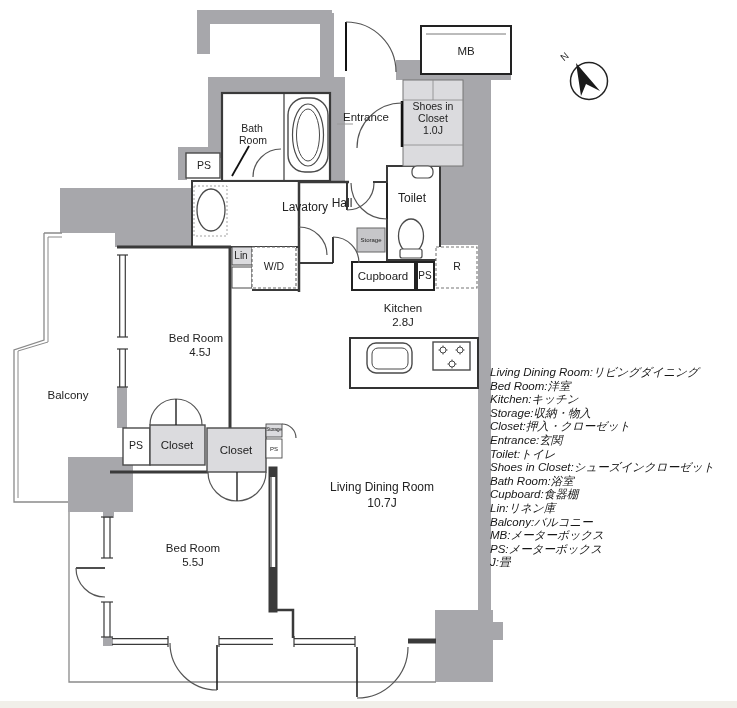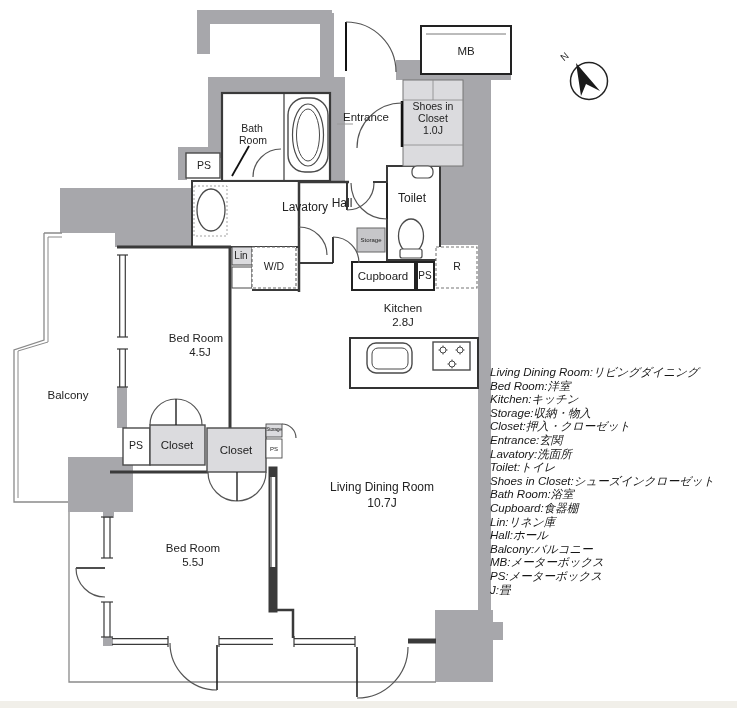--- a/index.html
+++ b/index.html
@@ -243,27 +243,25 @@
 
   <div id="compass-n">N</div>
 
   <div id="legend">
     <div>Living Dining Room:リビングダイニング</div>
     <div>Bed Room:洋室</div>
     <div>Kitchen:キッチン</div>
     <div>Storage:収納・物入</div>
     <div>Closet:押入・クローゼット</div>
     <div>Entrance:玄関</div>
-    <div>Lavatory:洗面所</div>
     <div>Toilet:トイレ</div>
     <div>Shoes in Closet:シューズインクローゼット</div>
     <div>Bath Room:浴室</div>
     <div>Cupboard:食器棚</div>
     <div>Lin:リネン庫</div>
-    <div>Hall:ホール</div>
     <div>Balcony:バルコニー</div>
     <div>MB:メーターボックス</div>
     <div>PS:メーターボックス</div>
     <div>J:畳</div>
   </div>
 
   <div class="bottom-strip"></div>
 </div>
 
 </body></html>

